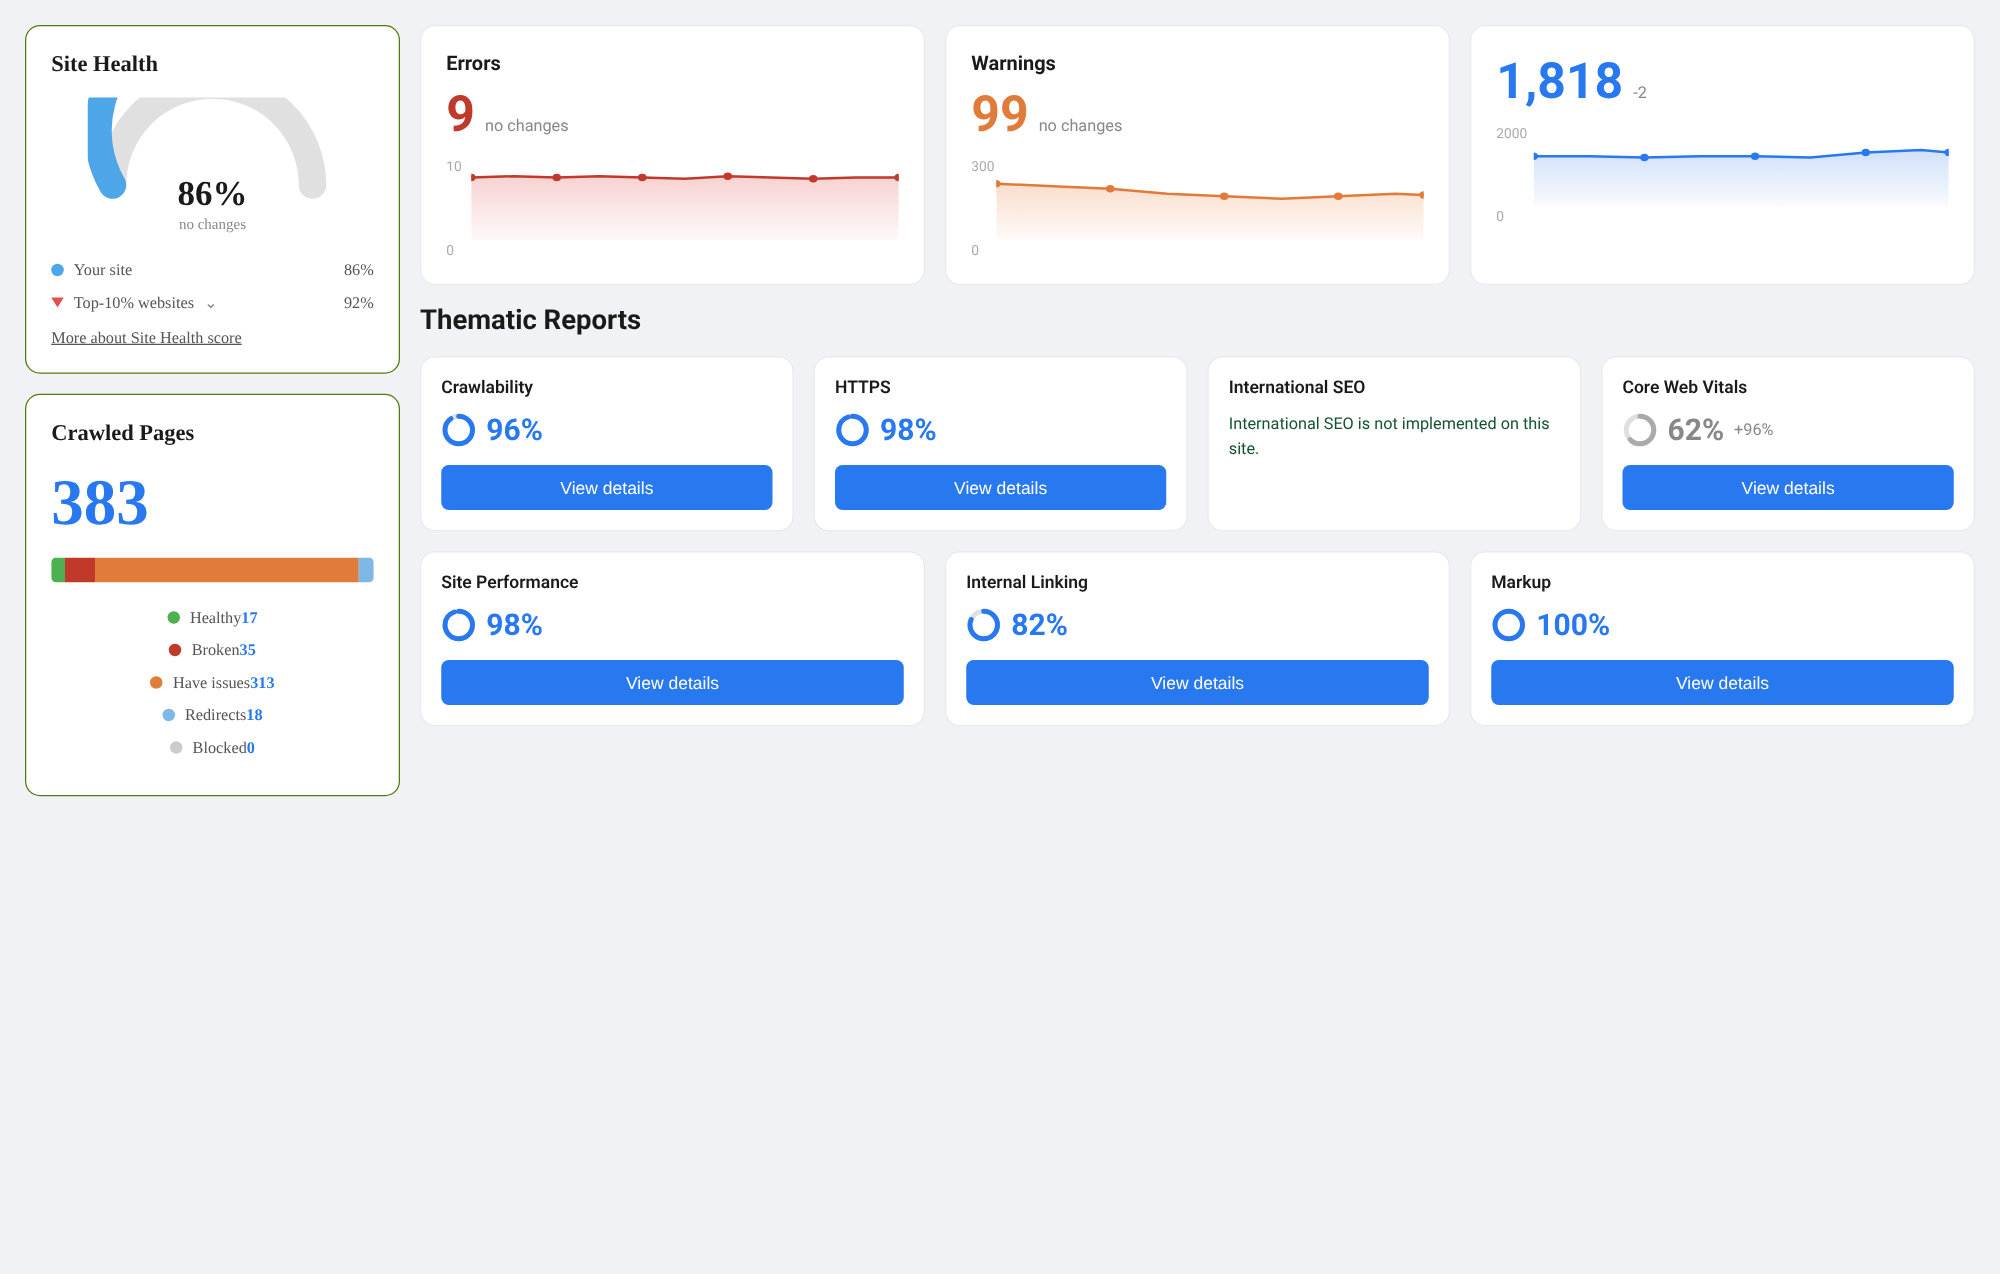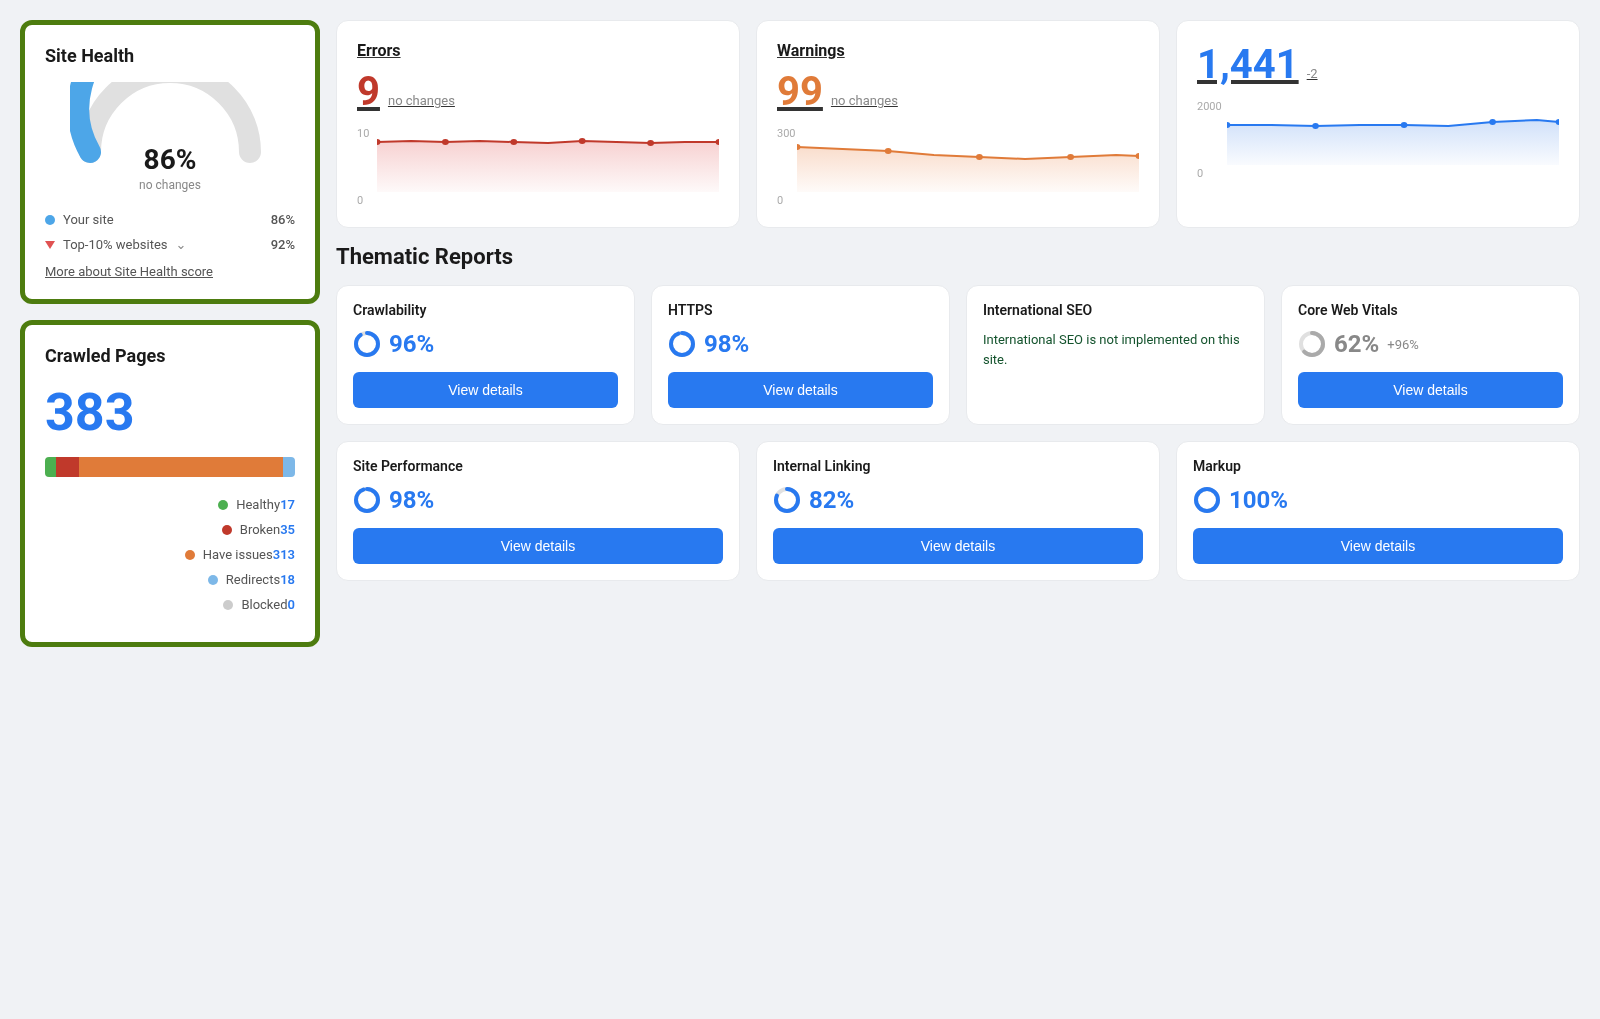--- a/index.html
+++ b/index.html
@@ -25,21 +25,22 @@
     .right-col {
       flex: 1;
       display: flex;
       flex-direction: column;
       gap: 16px;
     }
     .card {
       background: #fff;
       border-radius: 12px;
       padding: 20px;
-      border: 5px solid #4d7c0f;
+      border: 1px solid #4d7c0f;
+      font-family: Liberation Serif, serif;
     }
     .card-title {
       font-size: 18px;
       font-weight: 700;
       margin-bottom: 16px;
       color: #1a1a1a;
     }
 
     
     .site-health-gauge {
@@ -128,21 +129,21 @@
       border-radius: 4px;
       overflow: hidden;
       display: flex;
       margin-bottom: 20px;
     }
     .pb-segment {
       height: 100%;
     }
     .crawl-legend-item {
       display: flex;
-      justify-content: flex-end;
+      justify-content: center;
       align-items: center;
       margin-bottom: 10px;
     }
     .crawl-legend-left {
       display: flex;
       align-items: center;
       gap: 8px;
       color: #555;
       font-size: 13px;
     }
@@ -156,21 +157,20 @@
     .top-cards {
       display: grid;
       grid-template-columns: 1fr 1fr 1fr;
       gap: 16px;
     }
     .stat-card {
       background: #fff;
       border-radius: 12px;
       padding: 20px;
       border: 1px solid #e8eaed;
-      text-decoration: underline;
     }
     .stat-title {
       font-size: 16px;
       font-weight: 700;
       color: #1a1a1a;
       margin-bottom: 8px;
     }
     .stat-number-row {
       display: flex;
       align-items: baseline;
@@ -431,21 +431,21 @@
             <circle cx="80" cy="24" r="3" fill="#e07b39"></circle>
             <circle cx="160" cy="30" r="3" fill="#e07b39"></circle>
             <circle cx="240" cy="30" r="3" fill="#e07b39"></circle>
             <circle cx="300" cy="29" r="3" fill="#e07b39"></circle>
           </svg>
         </div>
       </div>
 
       <div class="stat-card">
         <div class="stat-number-row">
-          <span class="stat-number-notices">1,441</span>
+          <span class="stat-number-notices">1,818</span>
           <span class="stat-change-neg">-2</span>
         </div>
         <div class="mini-chart" style="position:relative;">
           <span class="chart-axis-label chart-top">2000</span>
           <span class="chart-axis-label chart-bottom">0</span>
           <svg viewBox="0 0 300 70" preserveAspectRatio="none" style="width:100%;height:70px;margin-left:30px;width:calc(100% - 30px);">
             <defs>
               <linearGradient id="notGrad" x1="0" y1="0" x2="0" y2="1">
                 <stop offset="0%" stop-color="#c5d9f8" stop-opacity="0.8"></stop>
                 <stop offset="100%" stop-color="#c5d9f8" stop-opacity="0.1"></stop>

